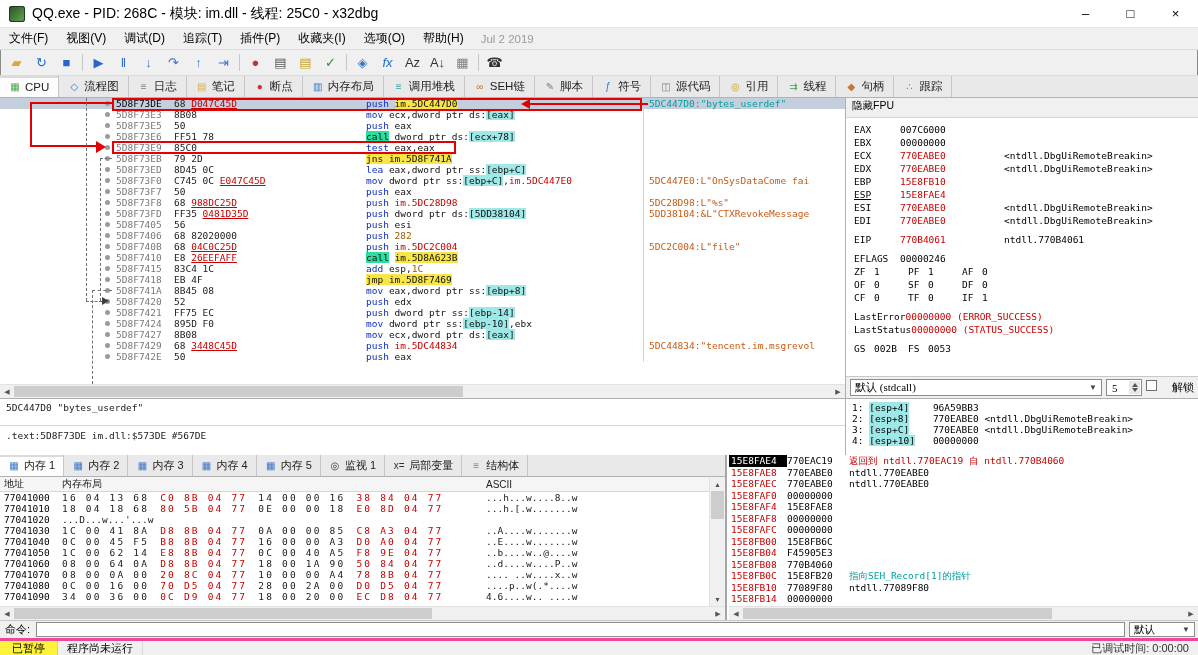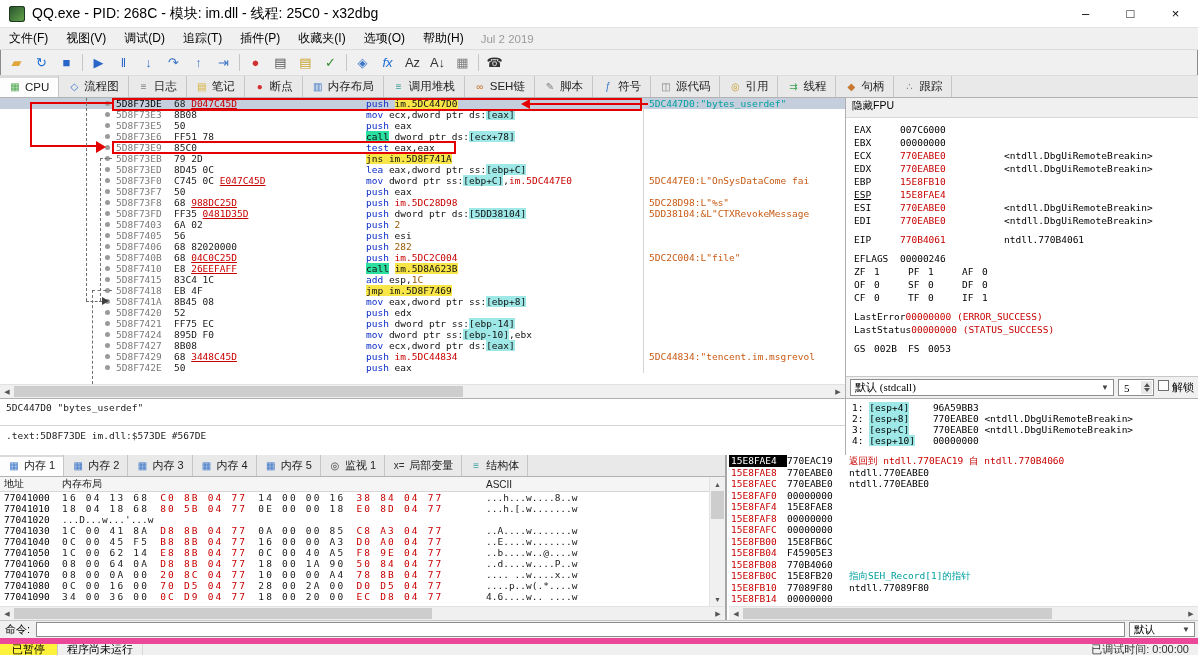--- a/index.html
+++ b/index.html
@@ -78,21 +78,21 @@
 .rc{color:#000}
 .rfn{display:inline-block;min-width:20px}
 .rfv{display:inline-block;min-width:34px}
 .ccrow{height:22px;border-top:1px solid #C8C8C8;background:#F0F0F0;display:flex;align-items:center;gap:4px;padding:0 4px;font-family:Liberation Serif, serif;font-size:11px}
 .combo{flex:1;height:17px;background:#FFF;border:1px solid #8C8C8C;display:flex;align-items:center;justify-content:space-between;padding:0 4px}
 .carr{font-size:8px;color:#444}
 .spin{width:36px;height:17px;background:#FFF;border:1px solid #8C8C8C;display:flex;align-items:center;padding-left:5px;position:relative}
 .spinarrs{position:absolute;right:1px;top:1px;bottom:1px;width:11px;background:#E8E8E8;display:flex;flex-direction:column;align-items:center;justify-content:center;gap:1px}
 .su{width:0;height:0;border-left:3px solid transparent;border-right:3px solid transparent;border-bottom:4px solid #555}
 .sd{width:0;height:0;border-left:3px solid transparent;border-right:3px solid transparent;border-top:4px solid #555}
-.chk{display:flex;align-items:flex-start;gap:3px}
+.chk{display:flex;align-items:flex-start;gap:15px}
 .chkbox{width:11px;height:11px;border:1px solid #707070;background:#FFF}
 .args{position:absolute;left:845px;top:398px;width:353px;height:57px;background:#FFF;border-left:1px solid #AFAFAF;border-top:1px solid #AFAFAF;font-family:"DejaVu Sans Mono",monospace;font-size:9.5px;padding:3px 0 0 6px}
 .arow{height:11px;line-height:11px;white-space:pre}
 .amw{display:inline-block;min-width:58px}
 
 .infobox{position:absolute;left:0;top:398px;width:845px;height:57px;background:#FFF;border-top:1px solid #AFAFAF;font-family:"DejaVu Sans Mono",monospace;font-size:9.5px;color:#202020}
 .info1{height:27px;padding:3px 6px;border-bottom:1px solid #D6D6D6;white-space:pre}
 .info2{padding:4px 6px;white-space:pre}
 
 .bottom{position:absolute;left:0;top:455px;width:1198px;height:165px;background:#FFF}
@@ -116,21 +116,21 @@
 .sv{width:62px;flex:none;color:#000}
 .sc{flex:1;color:#000;overflow:hidden}
 .sc.red{color:#C80000}
 .sc.teal{color:#00A0A0}
 
 .cmdbar{position:absolute;left:0;top:620px;width:100%;height:18px;background:#F0F0F0;border-top:1px solid #C8C8C8;display:flex;align-items:center;gap:4px;padding:0 3px}
 .cmdlabel{font-size:11px;padding:0 2px}
 .cmdinput{flex:1;height:15px;border:1px solid #8C8C8C;background:#FFF;font-family:"DejaVu Sans Mono",monospace;font-size:10px;padding:0 3px}
 .cmddrop{width:66px;height:15px;background:#FFF;border:1px solid #8C8C8C;font-size:10.5px;display:flex;align-items:center;justify-content:space-between;padding:0 4px}
 
-.statusbar{position:absolute;left:0;top:638px;width:100%;height:17px;background:#F0F0F0;border-top:6px solid #ec4899;display:flex;align-items:center;font-size:11px}
+.statusbar{position:absolute;left:0;top:638px;width:100%;height:17px;background:#F0F0F0;border-top:3px solid #ec4899;display:flex;align-items:center;font-size:11px}
 .paused{background:#FFF23C;height:100%;display:flex;align-items:center;padding:0 12px;border-right:1px solid #C8C8C8}
 .statemsg{padding:0 9px;height:100%;display:flex;align-items:center;border-right:1px solid #DADADA}
 .statusright{margin-left:auto;padding-right:9px;color:#303030}
 </style>
 </head>
 <body>
 
 <div class="app">
 
   <div class="titlebar">
@@ -290,21 +290,20 @@
         <div class="drow"><span class="dg"><span class="bpdot"></span></span><span class="da">5D8F73E3</span><span class="db"><span>8B08</span></span><span class="di"><span class="mn">mov </span><span>ecx,dword ptr ds:</span><span class="membg">[eax]</span></span><span class="dc"></span></div>
         <div class="drow"><span class="dg"><span class="bpdot"></span></span><span class="da">5D8F73E5</span><span class="db"><span>50</span></span><span class="di"><span class="mn">push </span><span>eax</span></span><span class="dc"></span></div>
         <div class="drow"><span class="dg"><span class="bpdot"></span></span><span class="da">5D8F73E6</span><span class="db"><span>FF51 78</span></span><span class="di"><span class="callbg">call</span><span> dword ptr ds:</span><span class="membg">[ecx+78]</span></span><span class="dc"></span></div>
         <div class="drow"><span class="dg"><span class="bpdot"></span></span><span class="da">5D8F73E9</span><span class="db"><span>85C0</span></span><span class="di"><span class="mn">test </span><span>eax,eax</span></span><span class="dc"></span></div>
         <div class="drow"><span class="dg"><span class="bpdot"></span></span><span class="da">5D8F73EB</span><span class="db"><span>79 2D</span></span><span class="di"><span class="jmpbg">jns im.5D8F741A</span></span><span class="dc"></span></div>
         <div class="drow"><span class="dg"><span class="bpdot"></span></span><span class="da">5D8F73ED</span><span class="db"><span>8D45 0C</span></span><span class="di"><span class="mn">lea </span><span>eax,dword ptr ss:</span><span class="membg">[ebp+C]</span></span><span class="dc"></span></div>
         <div class="drow"><span class="dg"><span class="bpdot"></span></span><span class="da">5D8F73F0</span><span class="db"><span>C745 0C </span><span class="ptr">E047C45D</span></span><span class="di"><span class="mn">mov </span><span>dword ptr ss:</span><span class="membg">[ebp+C]</span><span>,</span><span class="sym">im.5DC447E0</span></span><span class="dc">5DC447E0:L"OnSysDataCome fai</span></div>
         <div class="drow"><span class="dg"><span class="bpdot"></span></span><span class="da">5D8F73F7</span><span class="db"><span>50</span></span><span class="di"><span class="mn">push </span><span>eax</span></span><span class="dc"></span></div>
         <div class="drow"><span class="dg"><span class="bpdot"></span></span><span class="da">5D8F73F8</span><span class="db"><span>68 </span><span class="ptr">988DC25D</span></span><span class="di"><span class="mn">push </span><span class="sym">im.5DC28D98</span></span><span class="dc">5DC28D98:L"%s"</span></div>
         <div class="drow"><span class="dg"><span class="bpdot"></span></span><span class="da">5D8F73FD</span><span class="db"><span>FF35 </span><span class="ptr">0481D35D</span></span><span class="di"><span class="mn">push </span><span>dword ptr ds:</span><span class="membg">[5DD38104]</span></span><span class="dc">5DD38104:&amp;L"CTXRevokeMessage</span></div>
-        <div class="drow"><span class="dg"><span class="bpdot"></span></span><span class="da">5D8F7403</span><span class="db"><span>6A 02</span></span><span class="di"><span class="mn">push </span><span class="imm">2</span></span><span class="dc"></span></div>
         <div class="drow"><span class="dg"><span class="bpdot"></span></span><span class="da">5D8F7405</span><span class="db"><span>56</span></span><span class="di"><span class="mn">push </span><span>esi</span></span><span class="dc"></span></div>
         <div class="drow"><span class="dg"><span class="bpdot"></span></span><span class="da">5D8F7406</span><span class="db"><span>68 82020000</span></span><span class="di"><span class="mn">push </span><span class="imm">282</span></span><span class="dc"></span></div>
         <div class="drow"><span class="dg"><span class="bpdot"></span></span><span class="da">5D8F740B</span><span class="db"><span>68 </span><span class="ptr">04C0C25D</span></span><span class="di"><span class="mn">push </span><span class="sym">im.5DC2C004</span></span><span class="dc">5DC2C004:L"file"</span></div>
         <div class="drow"><span class="dg"><span class="bpdot"></span></span><span class="da">5D8F7410</span><span class="db"><span>E8 </span><span class="ptr">26EEFAFF</span></span><span class="di"><span class="callbg">call</span><span> </span><span class="jmpbg">im.5D8A623B</span></span><span class="dc"></span></div>
         <div class="drow"><span class="dg"><span class="bpdot"></span></span><span class="da">5D8F7415</span><span class="db"><span>83C4 1C</span></span><span class="di"><span class="mn">add </span><span>esp,</span><span class="imm">1C</span></span><span class="dc"></span></div>
         <div class="drow"><span class="dg"><span class="bpdot"></span></span><span class="da">5D8F7418</span><span class="db"><span>EB 4F</span></span><span class="di"><span class="jmpbg">jmp im.5D8F7469</span></span><span class="dc"></span></div>
         <div class="drow"><span class="dg"><span class="bpdot"></span></span><span class="da">5D8F741A</span><span class="db"><span>8B45 08</span></span><span class="di"><span class="mn">mov </span><span>eax,dword ptr ss:</span><span class="membg">[ebp+8]</span></span><span class="dc"></span></div>
         <div class="drow"><span class="dg"><span class="bpdot"></span></span><span class="da">5D8F7420</span><span class="db"><span>52</span></span><span class="di"><span class="mn">push </span><span>edx</span></span><span class="dc"></span></div>
         <div class="drow"><span class="dg"><span class="bpdot"></span></span><span class="da">5D8F7421</span><span class="db"><span>FF75 EC</span></span><span class="di"><span class="mn">push </span><span>dword ptr ss:</span><span class="membg">[ebp-14]</span></span><span class="dc"></span></div>
         <div class="drow"><span class="dg"><span class="bpdot"></span></span><span class="da">5D8F7424</span><span class="db"><span>895D F0</span></span><span class="di"><span class="mn">mov </span><span>dword ptr ss:</span><span class="membg">[ebp-10]</span><span>,ebx</span></span><span class="dc"></span></div>

